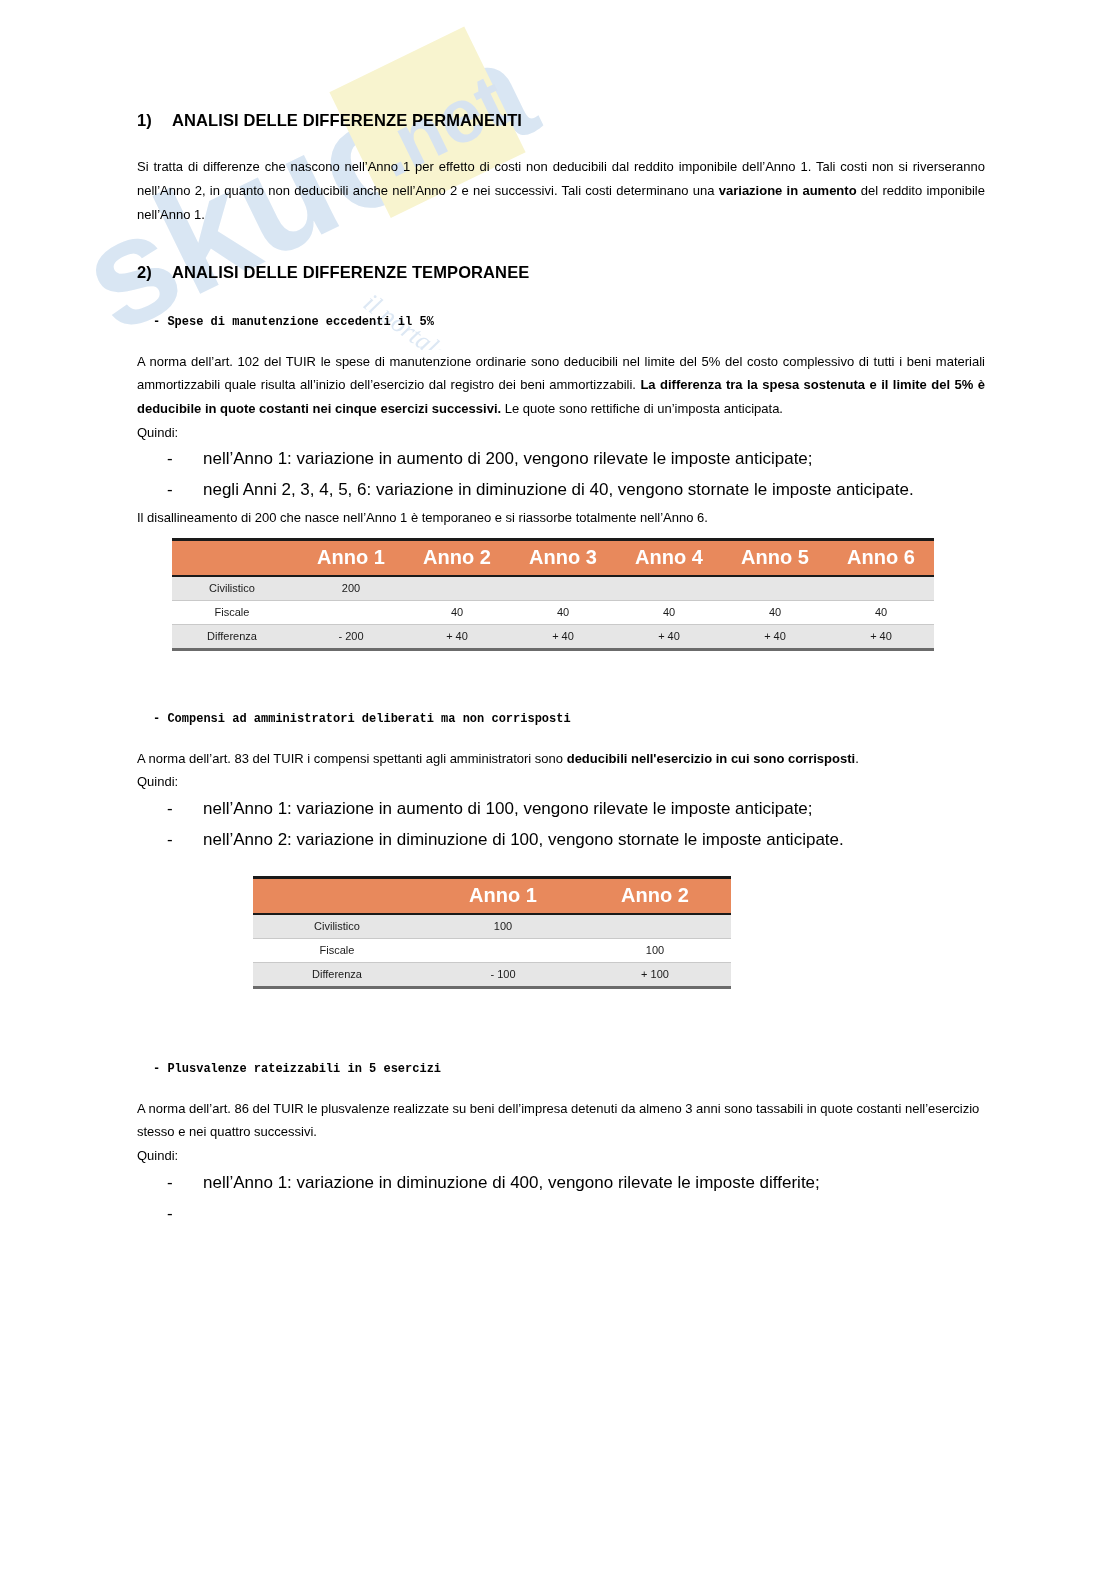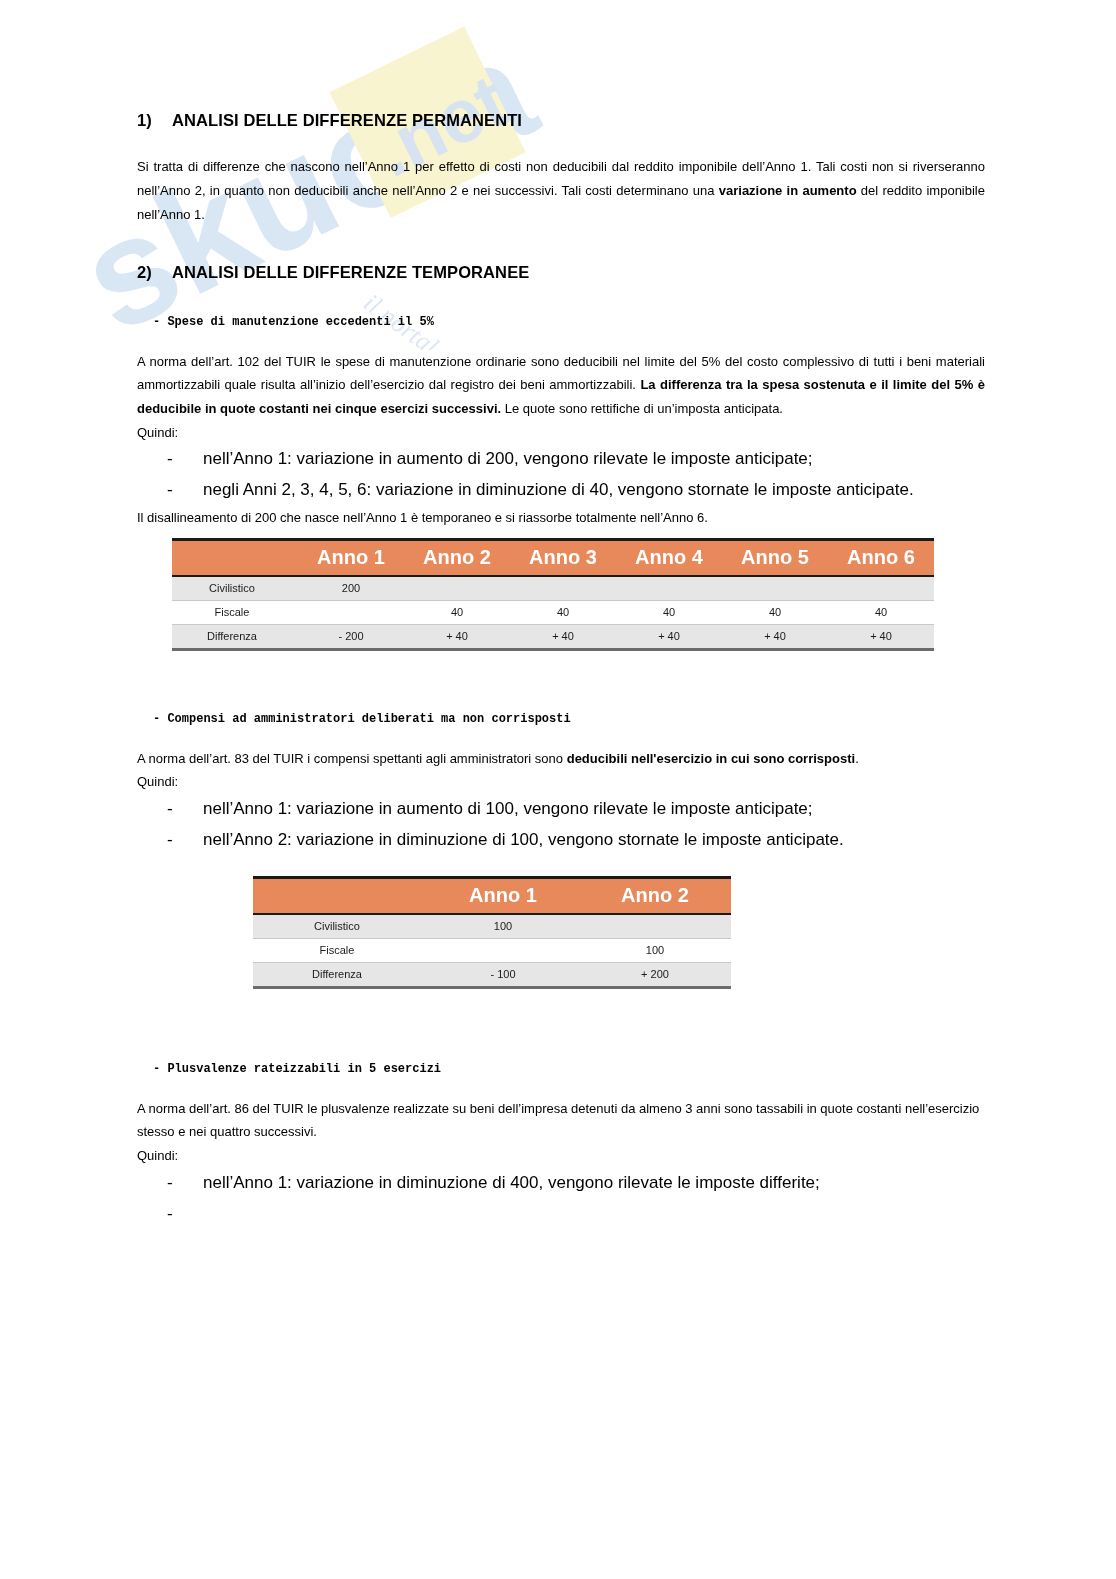--- a/index.html
+++ b/index.html
@@ -298,21 +298,21 @@
             <td></td>
           </tr>
           <tr class="plain">
             <td class="rowlabel">Fiscale</td>
             <td></td>
             <td>100</td>
           </tr>
           <tr class="shaded">
             <td class="rowlabel">Differenza</td>
             <td>- 100</td>
-            <td>+ 200</td>
+            <td>+ 100</td>
           </tr>
         </tbody>
       </table>
     </div>
 
     <div class="spacer-30"></div>
     <div class="spacer-24"></div>
 
     <div class="sub-heading">- Plusvalenze rateizzabili in 5 esercizi</div>
 

